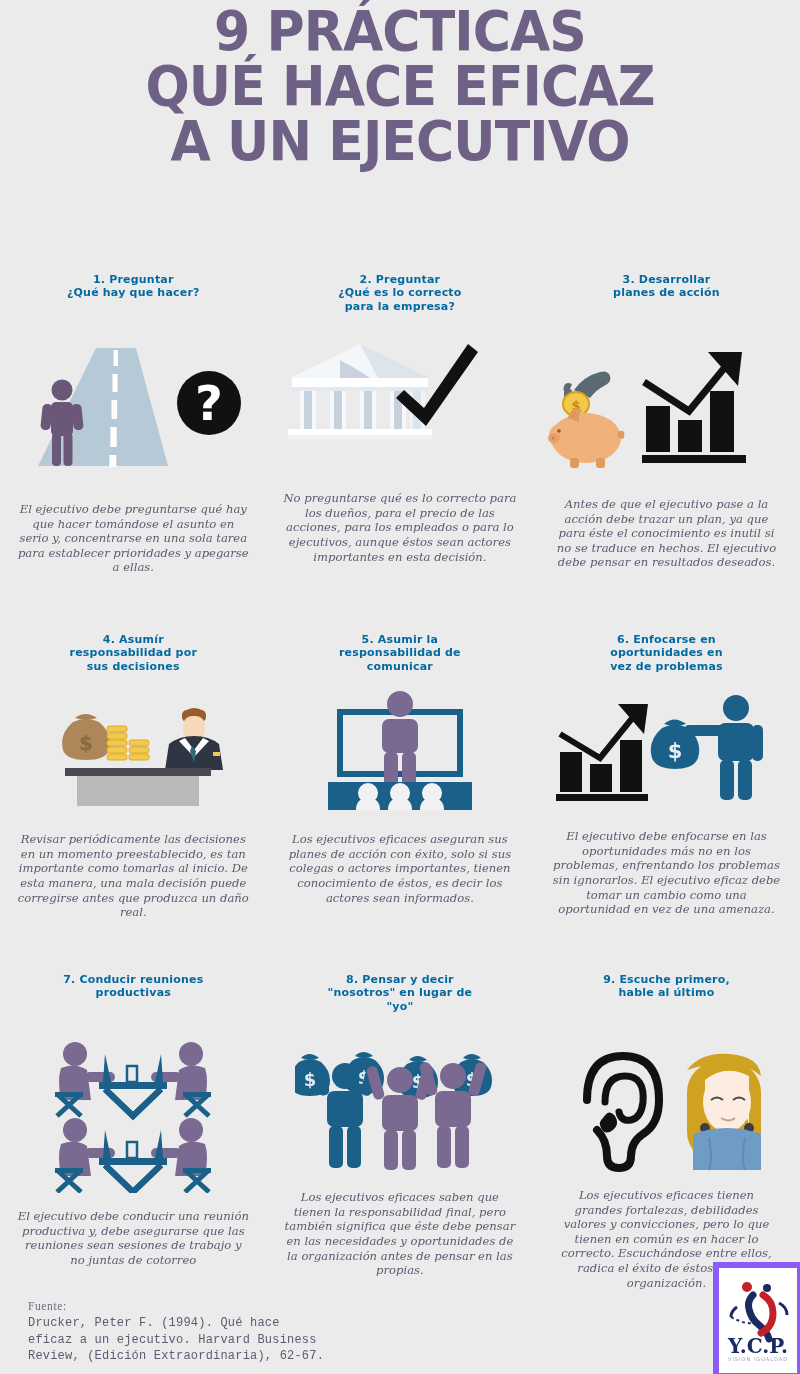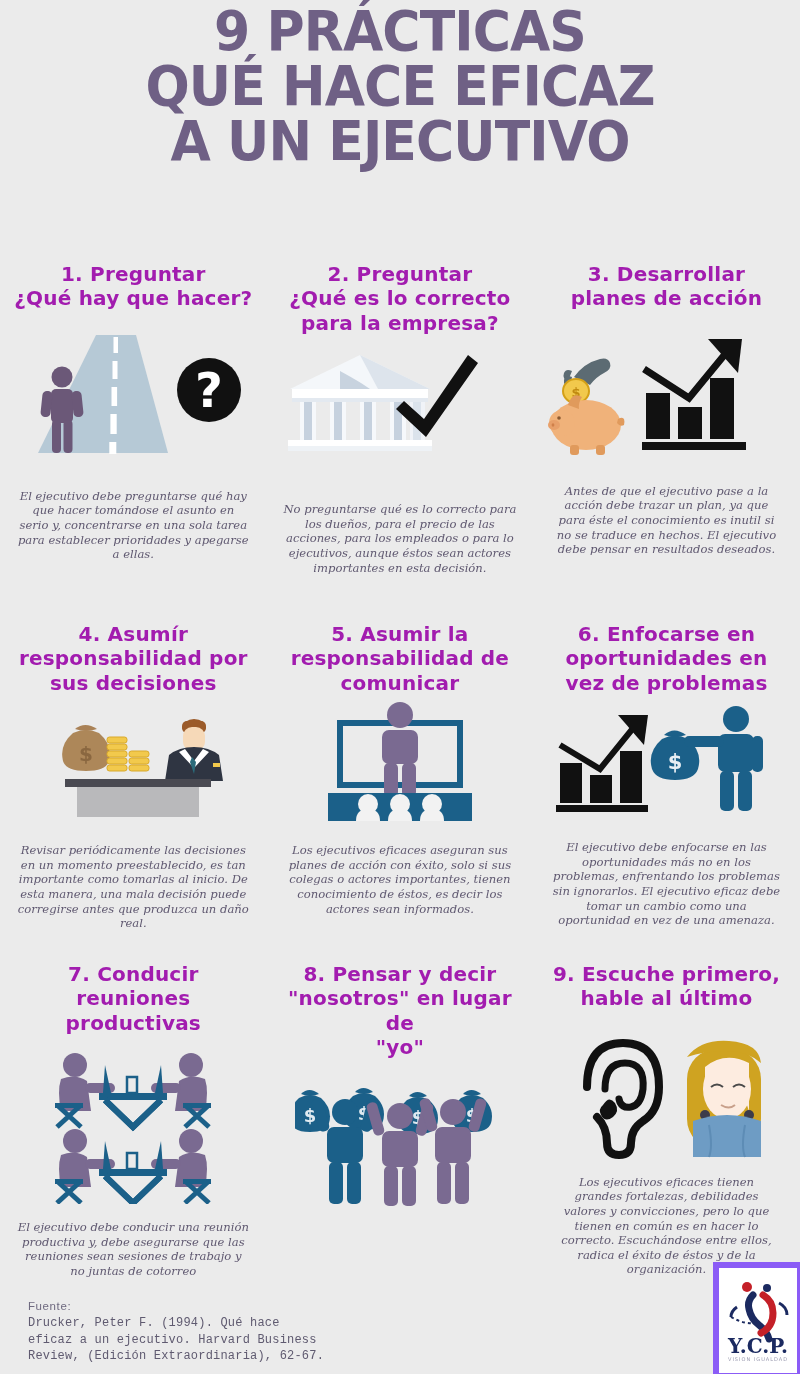--- a/index.html
+++ b/index.html
@@ -54,26 +54,26 @@
     display: flex;
     flex-direction: column;
     align-items: center;
     box-sizing: border-box;
     padding: 0 12px;
   }
 
   .card-title {
     font-family: "DejaVu Sans", sans-serif;
     font-weight: bold;
-    font-size: 20px;
+    font-size: 11px;
     line-height: 1.22;
-    color: #a21caf;
+    color: #0369a1;
     text-align: center;
     letter-spacing: 0.2px;
-    margin: 0;
+    margin: 11px;
     min-height: 40px;
   }
 
   .icon-area {
     flex: 0 0 auto;
     display: flex;
     align-items: flex-end;
     justify-content: center;
     position: relative;
   }
@@ -92,21 +92,21 @@
   .icosvg { display: block; }
 
   
   .footer {
     position: absolute;
     left: 28px;
     top: 1300px;
     width: 300px;
   }
   .footer-label {
-    font-family: Liberation Sans, sans-serif;
+    font-family: Liberation Serif, serif;
     font-size: 11.5px;
     color: #6f6a80;
     letter-spacing: 0.6px;
     margin-bottom: 3px;
   }
   .footer-text {
     font-family: Liberation Mono, monospace;
     font-size: 12px;
     line-height: 1.38;
     color: #5f5a70;
@@ -454,20 +454,21 @@
           <g fill="#7a6a91">
             <circle cx="158" cy="42" r="13"></circle>
             <rect x="140" y="57" width="36" height="36" rx="7"></rect>
             <rect x="128" y="28" width="11" height="34" rx="5" transform="rotate(-16 133 45)"></rect>
             <rect x="177" y="28" width="11" height="34" rx="5" transform="rotate(16 182 45)"></rect>
             <rect x="142" y="92" width="14" height="42" rx="5"></rect>
             <rect x="160" y="92" width="14" height="42" rx="5"></rect>
           </g>
         </svg>
       </div>
+      <p class="card-text" style="margin-top:16px;width:236px;">Los ejecutivos eficaces saben que tienen la responsabilidad final, pero también significa que éste debe pensar en las necesidades y oportunidades de la organización antes de pensar en las propias.</p>
     </div>
 
     <div class="cell">
       <div class="card-title">
         <div>9. Escuche primero,</div>
         <div>hable al último</div>
       </div>
       <div class="icon-area" style="height:130px;margin-top:20px;">
         <svg class="icosvg" width="215" height="130" viewBox="0 0 215 130">
 

